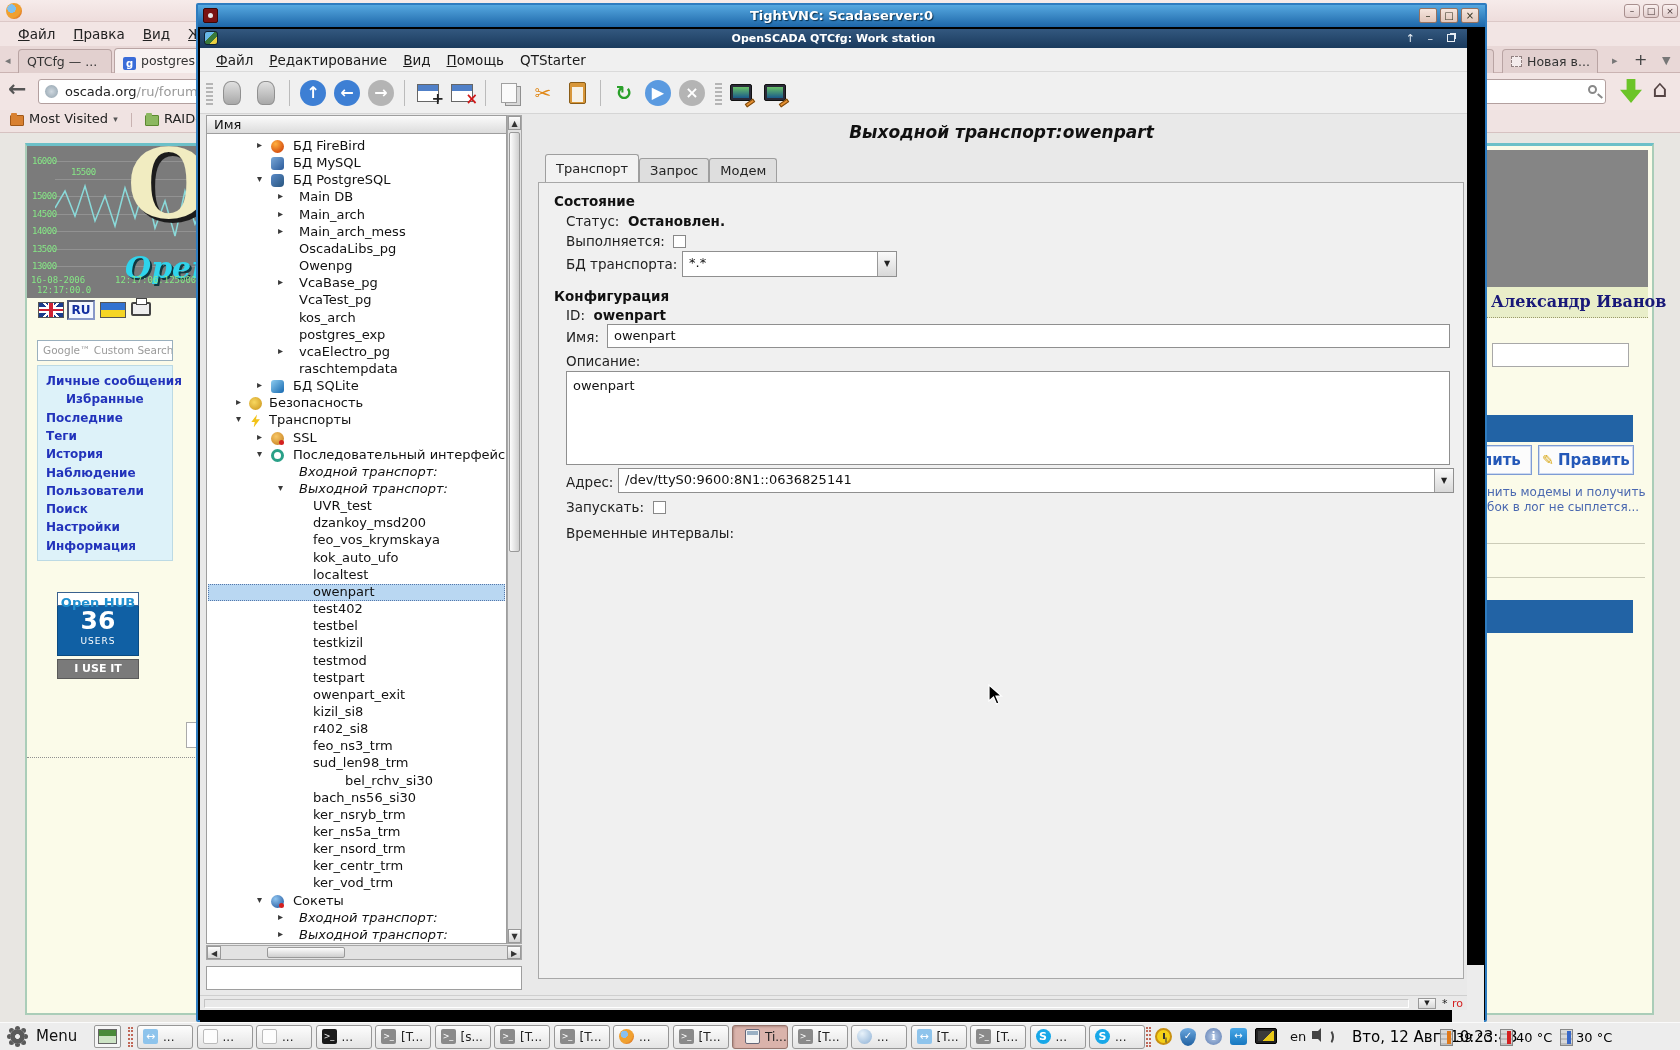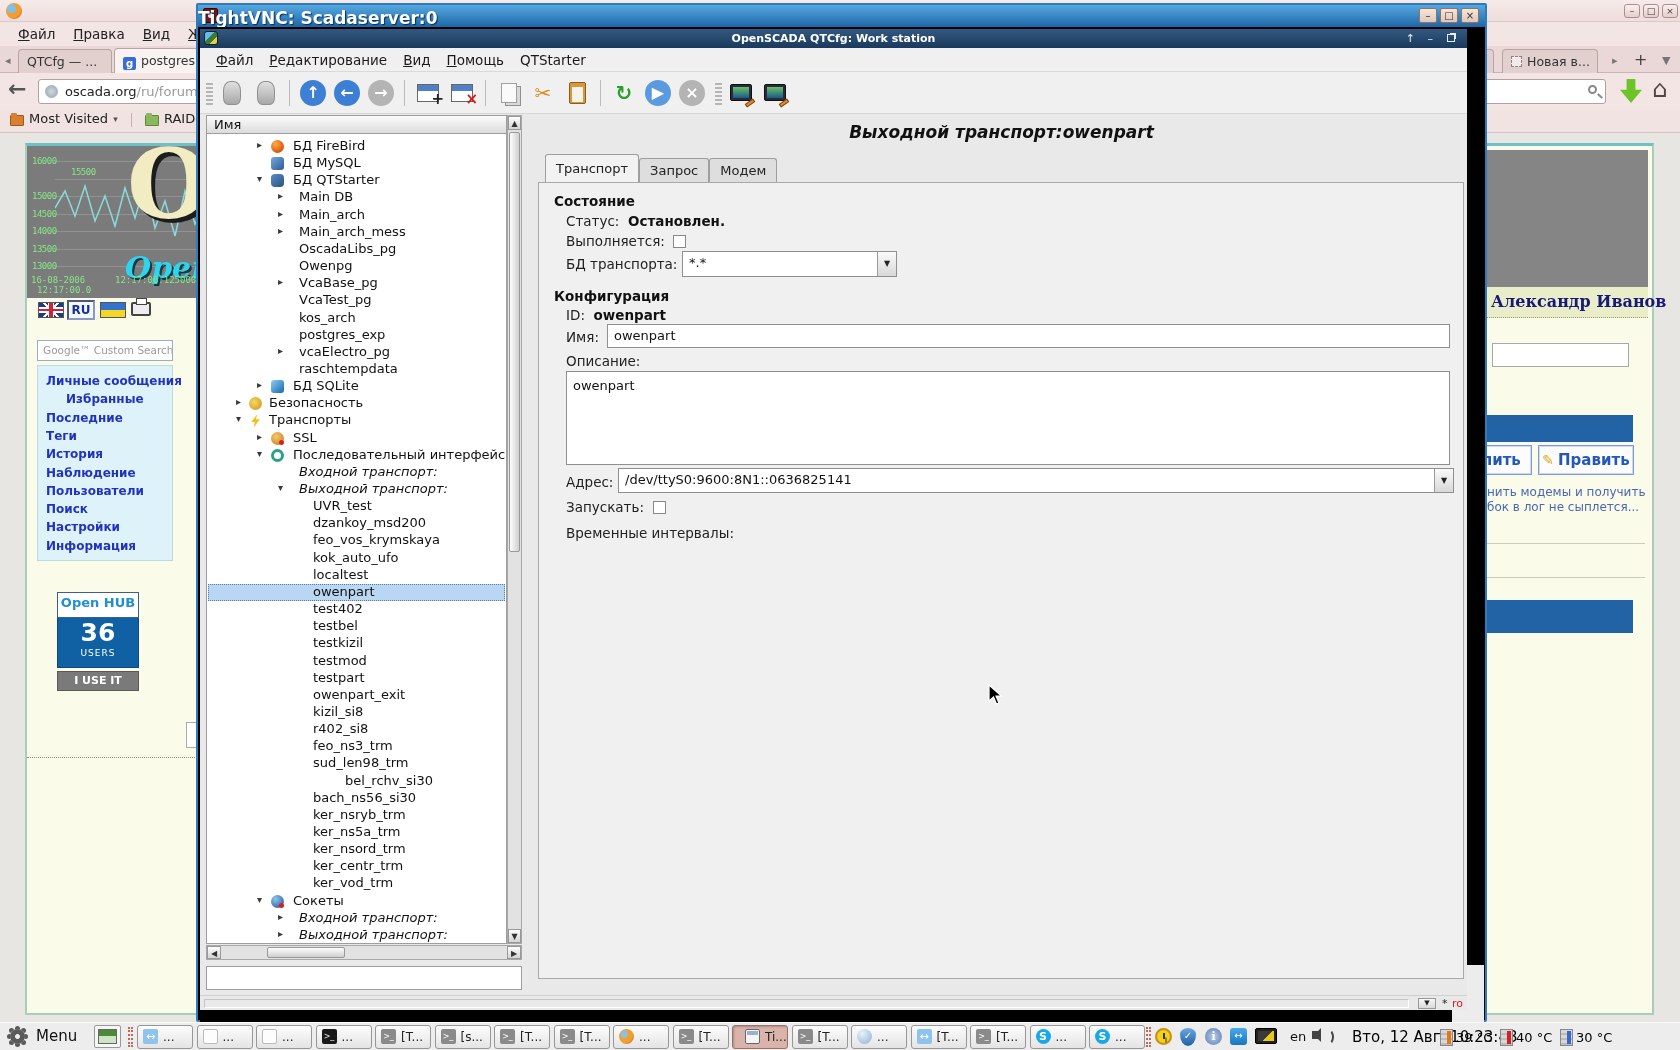--- a/index.html
+++ b/index.html
@@ -59,21 +59,21 @@
       linear-gradient(-45deg, transparent 45%, #fff 45%, #fff 55%, transparent 55%),
       #1a3c8c; }
   .lang-ru { position:absolute; left:67px; top:167px; width:28px; height:20px; background:#f4f8ff; border:2px inset #8898c8; font-size:12px; font-weight:bold; color:#1530a0; text-align:center; line-height:16px; }
   .flag-ua { position:absolute; left:100px; top:169px; width:26px; height:16px; border:1px solid #555; background:linear-gradient(#3273d0 50%, #f5d525 50%); }
   .printer { position:absolute; left:131px; top:169px; width:20px; height:14px; border:2px solid #444; border-radius:2px; background:#eee; }
   .printer::before { content:""; position:absolute; left:3px; top:-6px; width:9px; height:5px; background:#fff; border:1px solid #444; }
   .gsearch { position:absolute; left:37px; top:207px; width:136px; height:21px; background:#fff; border:1px solid #9ab0be; font-size:10.5px; color:#9a9a9a; line-height:19px; padding-left:5px; white-space:nowrap; overflow:hidden; }
   .sb-box { position:absolute; left:37px; top:232px; width:136px; height:196px; background:#ddf2f9; border:1px solid #bcdae4; }
   .sb-link { position:absolute; left:8px; font-size:12px; font-weight:bold; color:#2233bb; white-space:nowrap; }
   .openhub { position:absolute; left:57px; top:459px; width:82px; }
-  .oh-head { height:26px; background:#fff; border:1px solid #39618e; font-size:13px; font-weight:bold; color:#2090d0; text-align:center; line-height:20px; }
+  .oh-head { height:14px; background:#fff; border:1px solid #39618e; font-size:13px; font-weight:bold; color:#2090d0; text-align:center; line-height:20px; }
   .oh-body { height:50px; background:#1060a4; border:1px solid #0a4a80; border-top:none; text-align:center; }
   .oh-count { font-size:25px; font-weight:bold; color:#fff; line-height:30px; }
   .oh-users { font-size:9px; color:#fff; letter-spacing:1px; }
   .oh-foot { margin-top:3px; height:20px; background:#7a7a7a; border:1px solid #5a5a5a; font-size:11px; font-weight:bold; color:#fff; text-align:center; line-height:18px; }
   .dotted-sep { position:absolute; left:27px; top:624px; width:440px; border-top:1px dotted #909090; }
   .sliver { position:absolute; left:186px; top:589px; width:26px; height:26px; background:#fff; border:1px solid #aaa; }
   
   .avatar { position:absolute; left:1485px; top:17px; width:163px; height:137px; background:#858585; }
   .namebar { position:absolute; left:1485px; top:154px; width:163px; height:31px; background:#e9eec9; border-bottom:1px dotted #9a9a6a; font-family:"DejaVu Serif","Liberation Serif",serif; font-size:16px; font-weight:bold; color:#181878; line-height:30px; padding-left:6px; white-space:nowrap; }
   .whitebox { position:absolute; left:1492px; top:210px; width:137px; height:24px; background:#fff; border:1px solid #a8a8a8; }
@@ -81,21 +81,21 @@
   .forum-btn { position:absolute; top:312px; height:30px; background:#fcfcfc; border:1px solid #7e9cd4; box-shadow:inset 0 0 0 1px #ccd9f1; font-size:15px; font-weight:bold; color:#2458b8; text-align:center; line-height:28px; white-space:nowrap; }
   .pencil { color:#d8a818; font-size:14px; margin-right:4px; }
   .snippet { position:absolute; left:1487px; font-size:12px; color:#4a68b0; white-space:nowrap; }
   .forum-hr { position:absolute; left:1487px; width:158px; height:1px; background:#ccccb8; }
 
   
   #vnc { position:absolute; left:196px; top:3px; width:1291px; height:1019px; border:2px solid #2e7cc0; background:#000; border-radius:2px; }
   .vnc-titlebar { position:absolute; left:0; top:0; right:0; height:22px; background:linear-gradient(#56a8e0,#1d66a8); }
   .vnc-icon { position:absolute; left:5px; top:3px; width:15px; height:15px; background:#7a1212; border:1px solid #3c0606; border-radius:2px; }
   .vnc-icon::after { content:""; position:absolute; left:4px; top:4px; width:5px; height:5px; background:#e8e8e8; border-radius:50%; }
-  .vnc-title { position:absolute; left:0; right:0; top:3px; font-size:17px; font-weight:bold; color:#fff; text-shadow:1px 1px 1px #08304f; }
+  .vnc-title { position:absolute; left:0; right:0; top:3px; text-align:center; font-size:13px; font-weight:bold; color:#fff; text-shadow:1px 1px 1px #08304f; }
   .vnc-btn { position:absolute; top:3px; width:18px; height:15px; background:linear-gradient(#f6e6de,#e0c6ba); border:1px solid #97725f; border-radius:2px; font-size:10px; line-height:13px; text-align:center; color:#332; }
   .vnc-body { position:absolute; left:0; top:22px; right:0; bottom:0; background:#000; }
   #remote { position:absolute; left:2px; top:2px; width:1267px; height:981px; background:#e9e9e9; overflow:hidden; }
   .rd-blackbar { position:absolute; left:2px; top:983px; width:1252px; height:12px; background:#000; }
   .rd-white1 { position:absolute; left:1269px; top:938px; width:17px; height:57px; background:#ececec; }
   .rd-white2 { position:absolute; left:1254px; top:983px; width:32px; height:12px; background:#ececec; }
 
   
   .qt-titlebar { position:absolute; left:0; top:0; width:1267px; height:19px; background:linear-gradient(#33587f,#1a3a5d); }
   .qt-icon { position:absolute; left:4px; top:2px; width:14px; height:14px; border-radius:3px; background:linear-gradient(135deg,#68b8e8 0 40%,#3a7a3a 40% 70%,#e8d040 70%); border:1px solid #123; }
@@ -366,21 +366,21 @@
                   <span class="ti ti-firebird" style="left: 63px;"></span>
                   <span class="lbl" style="left: 85px;">БД FireBird</span>
                 </div>
                 <div class="trow" style="top: 21.15px;">
                   <span class="ti ti-mysql" style="left: 63px;"></span>
                   <span class="lbl" style="left: 85px;">БД MySQL</span>
                 </div>
                 <div class="trow" style="top: 38.3px;">
                   <span class="exp" style="left: 49px;">▾</span>
                   <span class="ti ti-postgres" style="left: 63px;"></span>
-                  <span class="lbl" style="left: 85px;">БД QTStarter</span>
+                  <span class="lbl" style="left: 85px;">БД PostgreSQL</span>
                 </div>
                 <div class="trow" style="top: 55.45px;">
                   <span class="exp" style="left: 70px;">▸</span>
                   <span class="lbl" style="left: 91px;">Main DB</span>
                 </div>
                 <div class="trow" style="top: 72.6px;">
                   <span class="exp" style="left: 70px;">▸</span>
                   <span class="lbl" style="left: 91px;">Main_arch</span>
                 </div>
                 <div class="trow" style="top: 89.75px;">

